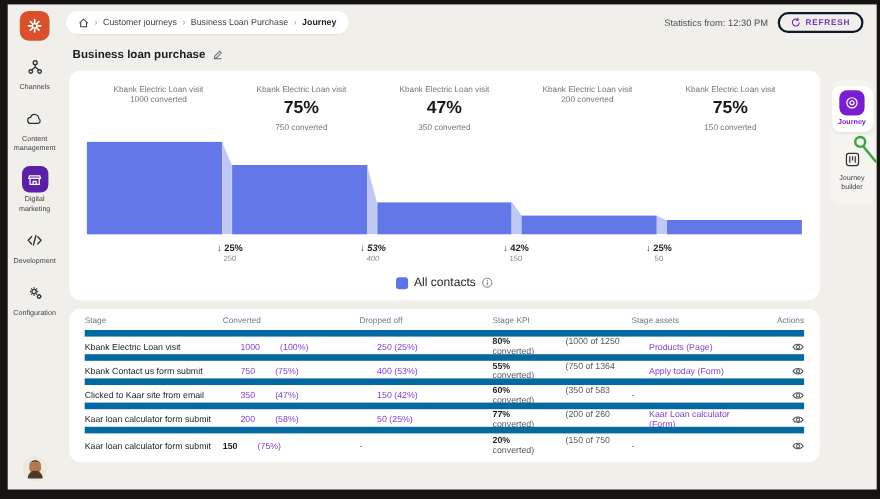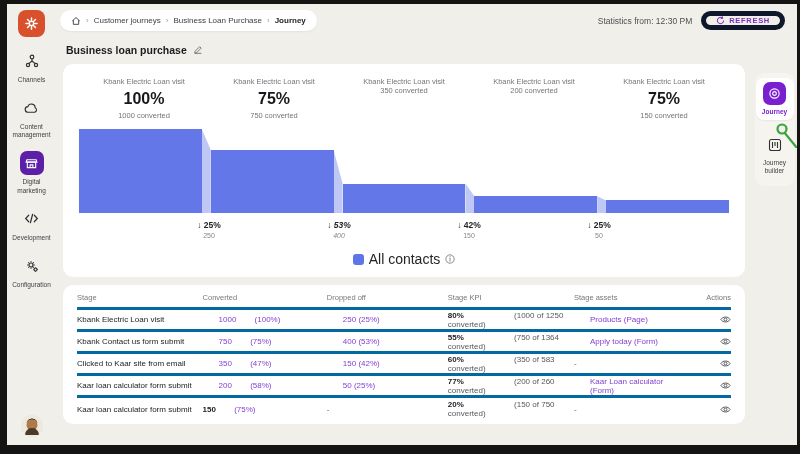--- a/index.html
+++ b/index.html
@@ -17,21 +17,21 @@
 
   
   .main { flex:1; display:flex; flex-direction:column; min-width:0; }
   .topbar { height:33px; display:flex; align-items:center; padding:0 12px 0 4px; flex-shrink:0; }
   .breadcrumb { background:#fff; border-radius:12px; height:21px; display:flex; align-items:center; gap:5px; padding:0 11px; font-size:8px; color:#3e4044; box-shadow:0 1px 2px rgba(0,0,0,.05); }
   .crumb { white-space:nowrap; cursor:pointer; }
   .crumb-sep { color:#9a9ca0; font-size:8px; }
   .crumb.current { font-weight:bold; color:#1d1e22; }
   .topbar-right { margin-left:auto; display:flex; align-items:center; gap:9px; }
   .stats-label { font-size:8.5px; color:#4e5054; }
-  .refresh-btn { display:flex; align-items:center; gap:4px; border:5px solid #0f172a; border-radius:11px; height:19px; padding:0 10px; color:#7b2fc0; font-size:7.5px; font-weight:bold; letter-spacing:.7px; background:transparent; cursor:pointer;justify-content:space-between; }
+  .refresh-btn { display:flex; align-items:center; gap:4px; border:2px solid #0f172a; border-radius:11px; height:19px; padding:0 10px; color:#7b2fc0; font-size:7.5px; font-weight:bold; letter-spacing:.7px; background:transparent; cursor:pointer;justify-content:space-between; }
 
   .content-row { flex:1; display:flex; min-height:0; }
   .content { flex:1; padding:3px 7px 0 7px; min-width:0; }
   .title-row { display:flex; align-items:center; gap:6px; margin:4px 0 8px 3px; }
   .page-title { font-size:10.5px; font-weight:bold; color:#1b1c20; }
   .pencil { color:#6a6d71; }
 
   .card { background:#fff; border-radius:10px; }
 
   
@@ -45,26 +45,26 @@
   .funnel-bar { flex:1; background:#6377e8; }
   .funnel-connector { width:9px; background:#bfc8f5; }
   .dropoffs { position:relative; height:25px; margin-top:7px; }
   .dropoff { position:absolute; transform:translateX(-50%); text-align:center; }
   .dropoff:nth-of-type(1){ left:20%; } .dropoff:nth-of-type(2){ left:40%;font-style:italic; }
   .dropoff:nth-of-type(3){ left:60%; } .dropoff:nth-of-type(4){ left:80%; }
   .do-pct { font-size:8.5px; font-weight:bold; color:#212327; white-space:nowrap; }
   .do-val { font-size:7px; color:#84878b; margin-top:2px; }
   .legend-row { display:flex; justify-content:center; align-items:center; gap:5px; padding:6px 0 4px; }
   .legend-swatch { width:11px; height:11px; border-radius:3px; background:#5f74e6; }
-  .legend-label { font-size:14px; color:#232528; }
+  .legend-label { font-size:11px; color:#232528; }
   .info-icon { color:#6f7277; display:flex; }
 
   
   .table-card { padding:2px 14px 4px; }
-  .trow { display:grid; grid-template-columns:19.2% 19% 18.5% 19.3% 17% 7%; align-items:center; height:22px; border-bottom:3px solid #0369a1; }
+  .trow { display:grid; grid-template-columns:19.2% 19% 18.5% 19.3% 17% 7%; align-items:center; height:22px; border-bottom:6px solid #0369a1; }
   .trow:last-child { border-bottom:none; }
   .thead { height:23px; }
   .th { font-size:7.5px; color:#74777b; }
   .td { font-size:8px; }
   .stage-cell { color:#212428; }
   .link { color:#8540d3; cursor:pointer;margin-left:16px; }
   .kpi-b { font-weight:bold; color:#1c1d21; }
   .kpi-d { color:#55585c;padding-left:48px; }
   .dark-val { color:#1c1d21; font-weight:bold; }
   .muted { color:#606368; }
@@ -203,30 +203,30 @@
             <svg width="10" height="10" viewBox="0 0 12 12" fill="none" stroke="#6a6d71" stroke-width="1.1">
                 <path d="M2 10h8M2.5 7.5 8 2l1.8 1.8L4.3 9.3 2.2 9.8z"></path>
               </svg>
           </span>
         </div>
 
         <div class="card funnel-card">
           <div class="stage-headers">
             <div class="stage-header">
               <div class="sh-label">Kbank Electric Loan visit</div>
-              <div class="sh-pct">100%</div>
               <div class="sh-sub">1000 converted</div>
             </div>
             <div class="stage-header">
               <div class="sh-label">Kbank Electric Loan visit</div>
               <div class="sh-pct">75%</div>
               <div class="sh-sub">750 converted</div>
             </div>
             <div class="stage-header">
               <div class="sh-label">Kbank Electric Loan visit</div>
+              <div class="sh-pct">47%</div>
               <div class="sh-sub">350 converted</div>
             </div>
             <div class="stage-header">
               <div class="sh-label">Kbank Electric Loan visit</div>
               <div class="sh-sub">200 converted</div>
             </div>
             <div class="stage-header">
               <div class="sh-label">Kbank Electric Loan visit</div>
               <div class="sh-pct">75%</div>
               <div class="sh-sub">150 converted</div>

